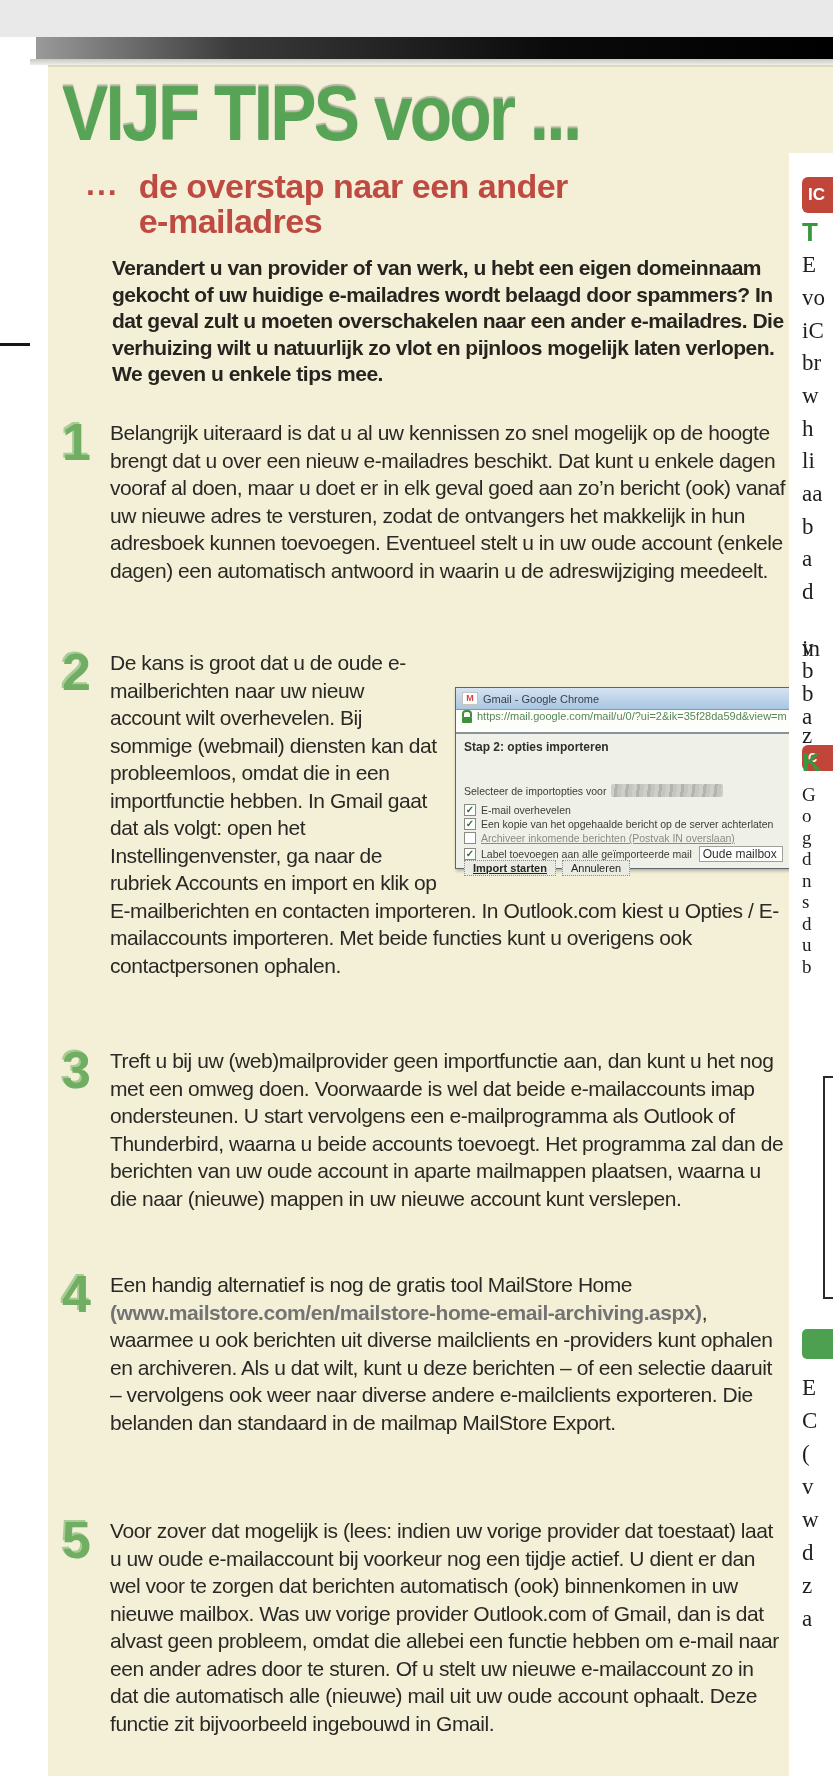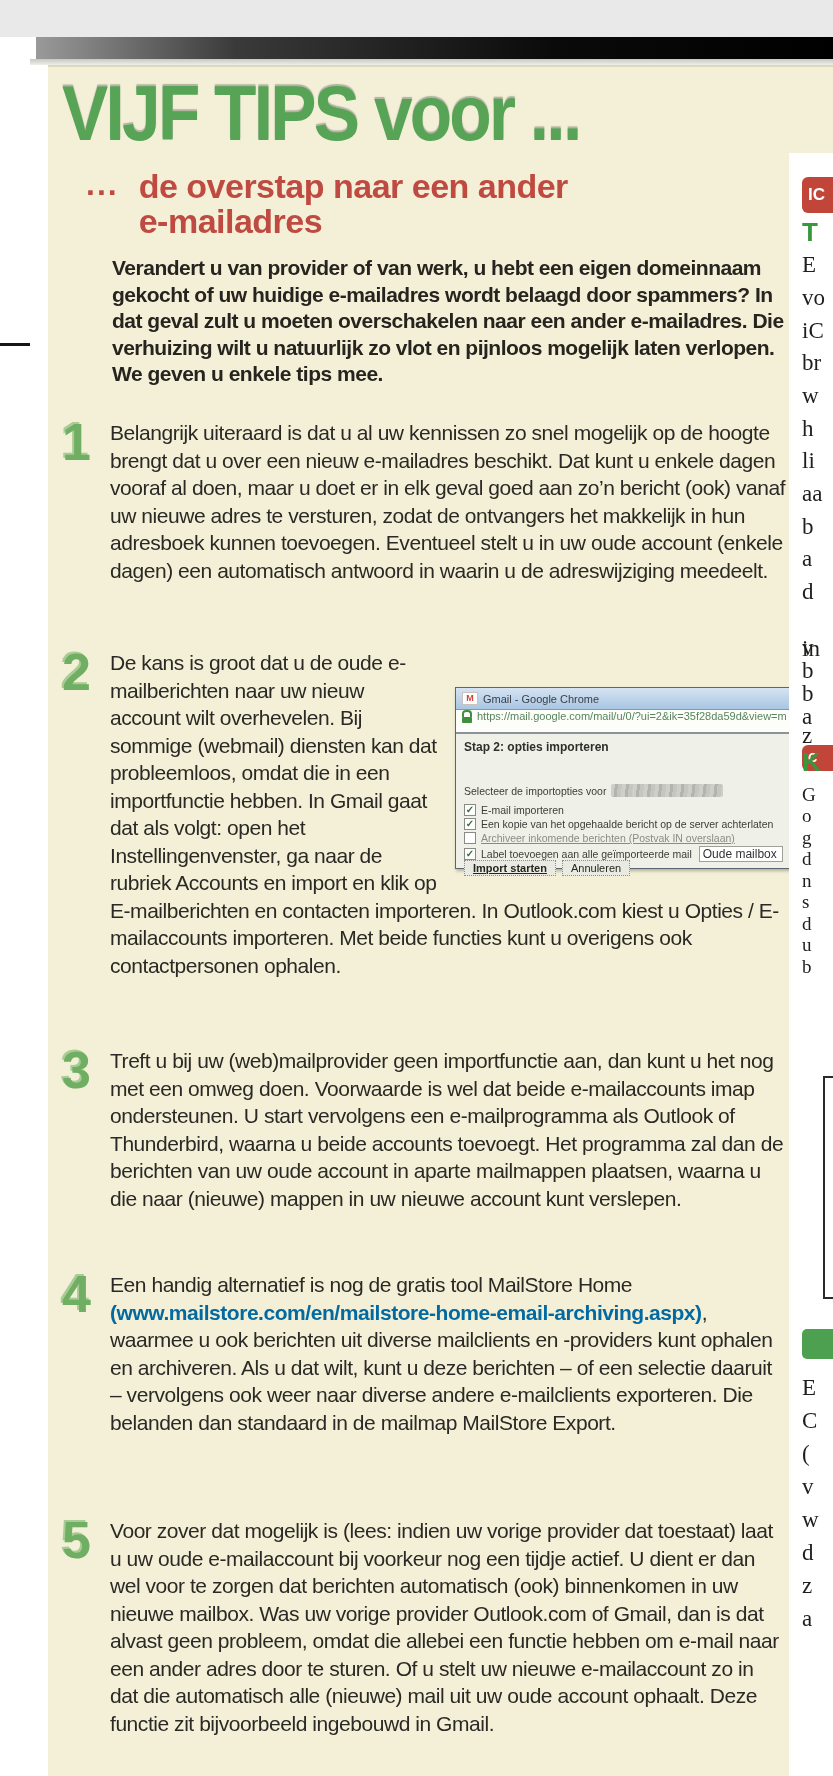--- a/index.html
+++ b/index.html
@@ -22,21 +22,21 @@
   .red-heading .dots{font-size:32px;line-height:30px;letter-spacing:2px;}
   .red-heading .lines{font-size:34px;line-height:35px;letter-spacing:-.5px;}
   .intro{position:absolute;left:64px;top:188px;width:676px;margin:0;
         font-size:21px;line-height:26.5px;font-weight:700;letter-spacing:-.5px;color:#272420;}
   .tip{position:absolute;left:14px;width:726px;display:flex;}
   .tip-num{width:48px;flex:0 0 48px;font-size:52px;line-height:46px;font-weight:700;
         color:#6fae63;text-shadow:-2px -2px 0 #a9cc95;}
   .tip-text{width:676px;font-size:21px;line-height:27.5px;letter-spacing:-.45px;color:#2b2925;}
   .tip1{top:352px;} .tip2{top:582px;} .tip3{top:980px;} .tip4{top:1204px;} .tip5{top:1450px;}
   .float-spacer{float:right;width:348px;height:224px;}
-  .green-link{color:#0369a1;font-weight:700;}
+  .green-link{color:#737373;font-weight:700;}
   
   .gmail-window{position:absolute;left:407px;top:620px;width:333px;height:180px;
         border:1px solid #5c6670;box-shadow:1px 2px 3px rgba(60,60,50,.35);
         background:#eff1e9;font-family:"Liberation Sans",sans-serif;}
   .gw-title{height:21px;display:flex;align-items:center;gap:5px;padding:0 6px;
         background:linear-gradient(#d6e3f2,#a9c6e2);border-bottom:1px solid #7e99b4;
         font-size:11px;color:#38404a;}
   .gw-gmail-icon{width:14px;height:11px;background:#fff;border:1px solid #c9c3bd;
         color:#d5453a;font-size:9px;font-weight:700;line-height:11px;text-align:center;flex:0 0 14px;}
   .gw-url{height:22px;display:flex;align-items:flex-start;gap:5px;padding:0 6px;background:#fdfdfa;
@@ -139,21 +139,21 @@
       </div>
       <div class="gw-body">
         <div class="gw-step">Stap 2: opties importeren</div>
         <div class="gw-select">
           <span>Selecteer de importopties voor</span>
           <span class="blur-block"></span>
         </div>
         <div class="gw-opts">
           <div class="gw-opt">
             <span class="gw-check">✓</span>
-            <span>E-mail importeren</span>
+            <span>E-mail overhevelen</span>
           </div>
           <div class="gw-opt">
             <span class="gw-check">✓</span>
             <span>Een kopie van het opgehaalde bericht op de server achterlaten</span>
           </div>
           <div class="gw-opt muted">
             <span class="gw-check"></span>
             <span>Archiveer inkomende berichten (Postvak IN overslaan)</span>
           </div>
           <div class="gw-opt">

